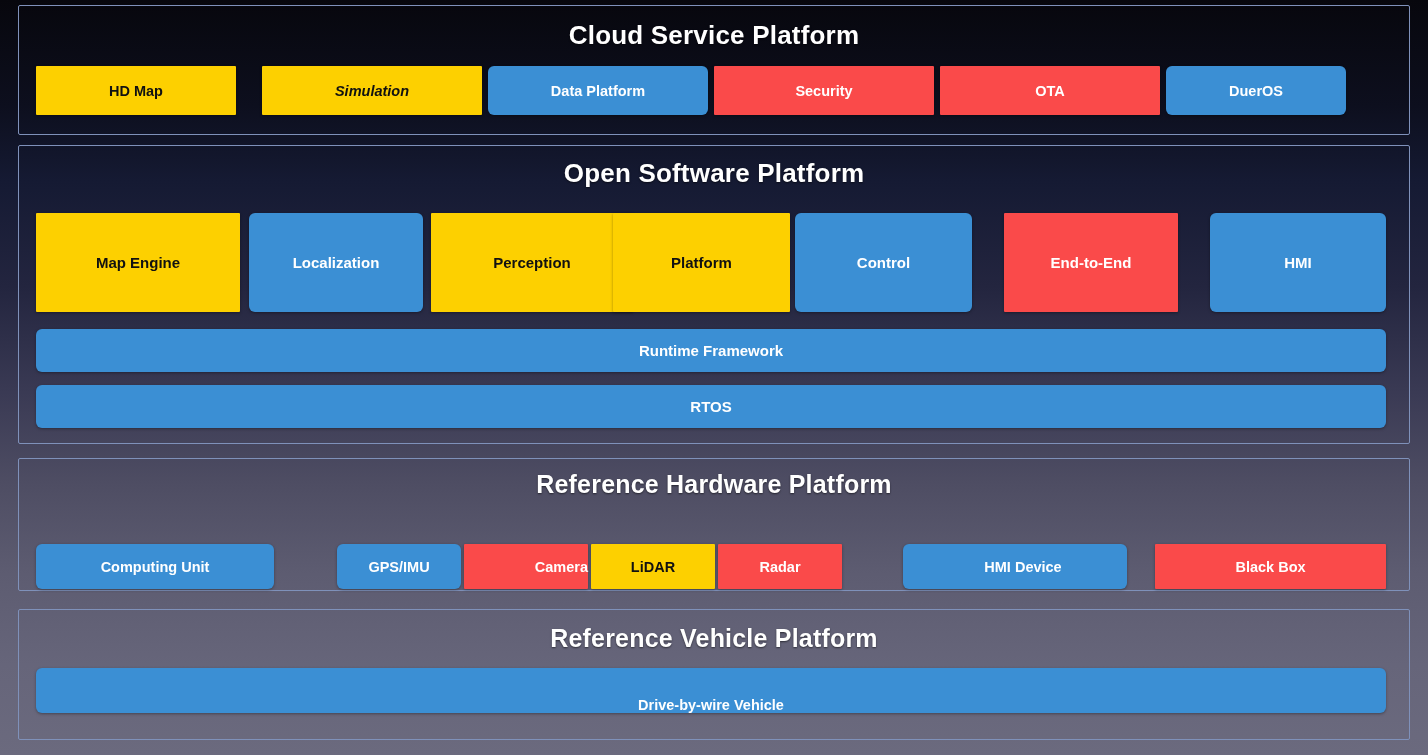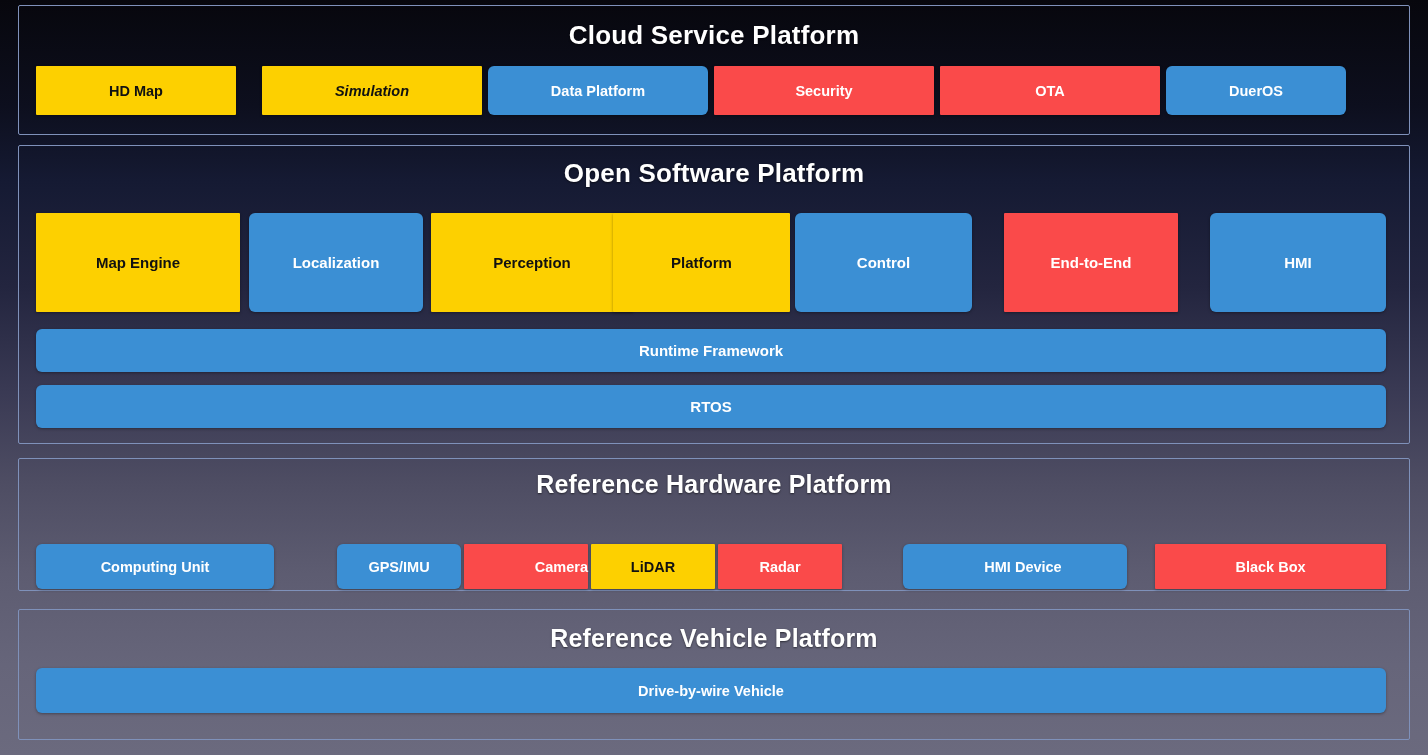--- a/index.html
+++ b/index.html
@@ -165,17 +165,17 @@
     <span>HMI Device</span>
   </div>
   <div class="block hw-block c-red" style="left:1155px; width:231px;">
     <span>Black Box</span>
   </div>
 
   <div class="layer" style="left:18px; top:609px; width:1392px; height:131px;"></div>
 
   <div class="layer-title veh-title" style="left:18px; width:1392px;">Reference Vehicle Platform</div>
 
-  <div class="block veh-bar c-blue" style="left:36px; width:1350px;">
+  <div class="block veh-bar c-blue" style="left:36px; width:1350px;align-items:flex-end;">
     <span>Drive-by-wire Vehicle</span>
   </div>
 
 </div>
 
 </body></html>

